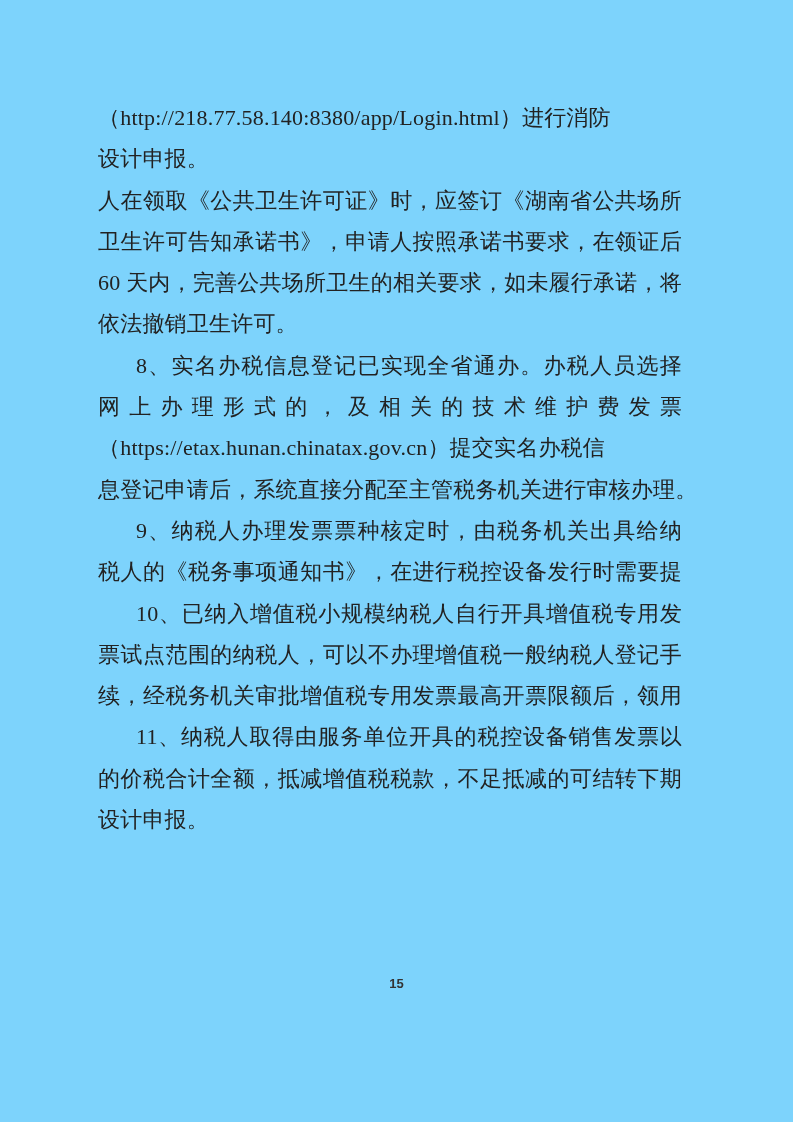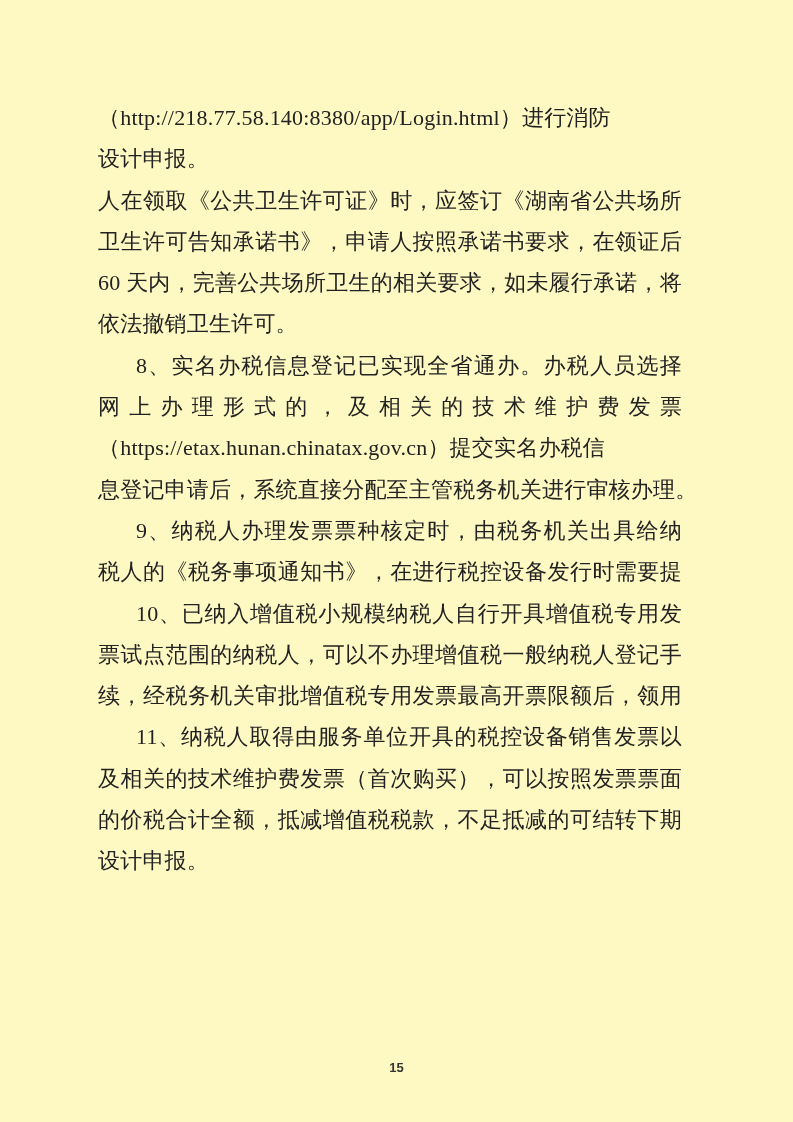--- a/index.html
+++ b/index.html
@@ -4,21 +4,21 @@
 <style>
   html, body {
     margin: 0;
     padding: 0;
     background: #ffffff;
   }
   .page {
     position: relative;
     width: 793px;
     height: 1122px;
-    background: #fef9c3;
+    background: #7dd3fc;
     overflow: hidden;
     font-family: "Liberation Serif", "DejaVu Serif", serif;
     color: #222222;
   }
   .text-block {
     position: absolute;
     left: 98px;
     top: 97px;
     width: 584px;
   }
@@ -36,21 +36,21 @@
     white-space: normal;
     text-align: justify;
     text-align-last: justify;
   }
   
   .indent {
     text-indent: 38px;
   }
   .page-number {
     position: absolute;
-    top: 1060px;
+    top: 976px;
     left: 0;
     width: 100%;
     text-align: center;
     font-family: "Liberation Sans", "DejaVu Sans", sans-serif;
     font-size: 13px;
     font-weight: 600;
     color: #333333;
   }
 </style>
 </head>
@@ -67,18 +67,17 @@
     <p class="line indent fill">8、实名办税信息登记已实现全省通办。办税人员选择</p>
     <p class="line fill">网上办理形式的，及相关的技术维护费发票</p>
     <p class="line">（https://etax.hunan.chinatax.gov.cn）提交实名办税信</p>
     <p class="line">息登记申请后，系统直接分配至主管税务机关进行审核办理。</p>
     <p class="line indent fill">9、纳税人办理发票票种核定时，由税务机关出具给纳</p>
     <p class="line fill">税人的《税务事项通知书》，在进行税控设备发行时需要提</p>
     <p class="line indent fill">10、已纳入增值税小规模纳税人自行开具增值税专用发</p>
     <p class="line fill">票试点范围的纳税人，可以不办理增值税一般纳税人登记手</p>
     <p class="line fill">续，经税务机关审批增值税专用发票最高开票限额后，领用</p>
     <p class="line indent fill">11、纳税人取得由服务单位开具的税控设备销售发票以</p>
-    <p class="line fill">及相关的技术维护费发票（首次购买），可以按照发票票面</p>
     <p class="line fill">的价税合计全额，抵减增值税税款，不足抵减的可结转下期</p>
     <p class="line">设计申报。</p>
   </div>
   <div class="page-number">15</div>
 </div>
 
 </body></html>

